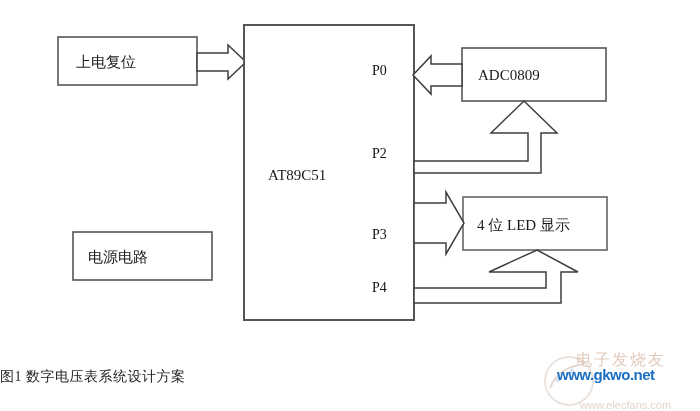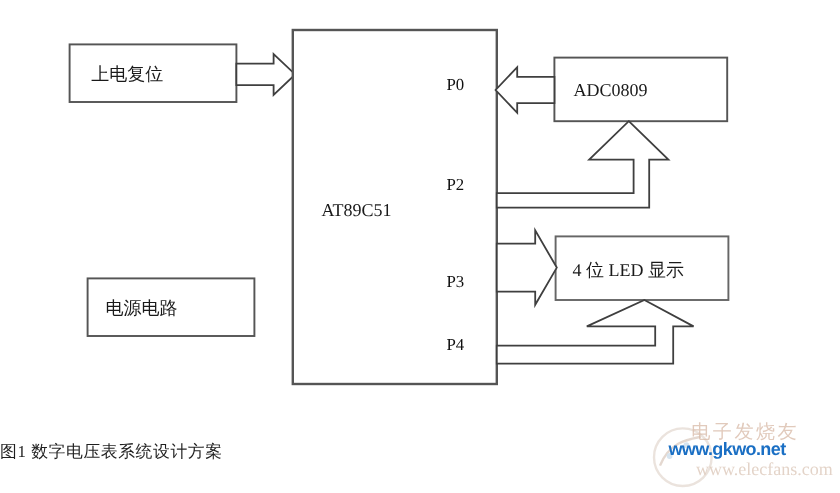--- a/index.html
+++ b/index.html
@@ -82,23 +82,23 @@
     font-family: "Liberation Sans", "DejaVu Sans", sans-serif;
     font-size: 16px;
     color: #d8b9a6;
     opacity: 0.75;
     letter-spacing: 2px;
     white-space: nowrap;
   }
   .wm-sub {
     position: absolute;
     left: 56px;
-    top: 42px;
-    font-family: Liberation Serif, serif;
-    font-size: 15px;
+    top: 57px;
+    font-family: Liberation Sans, sans-serif;
+    font-size: 11px;
     color: #ddc9bb;
     opacity: 0.8;
     white-space: nowrap;
   }
   .wm-circle {
     position: absolute;
     left: 20px;
     top: 14px;
     width: 46px;
     height: 46px;

